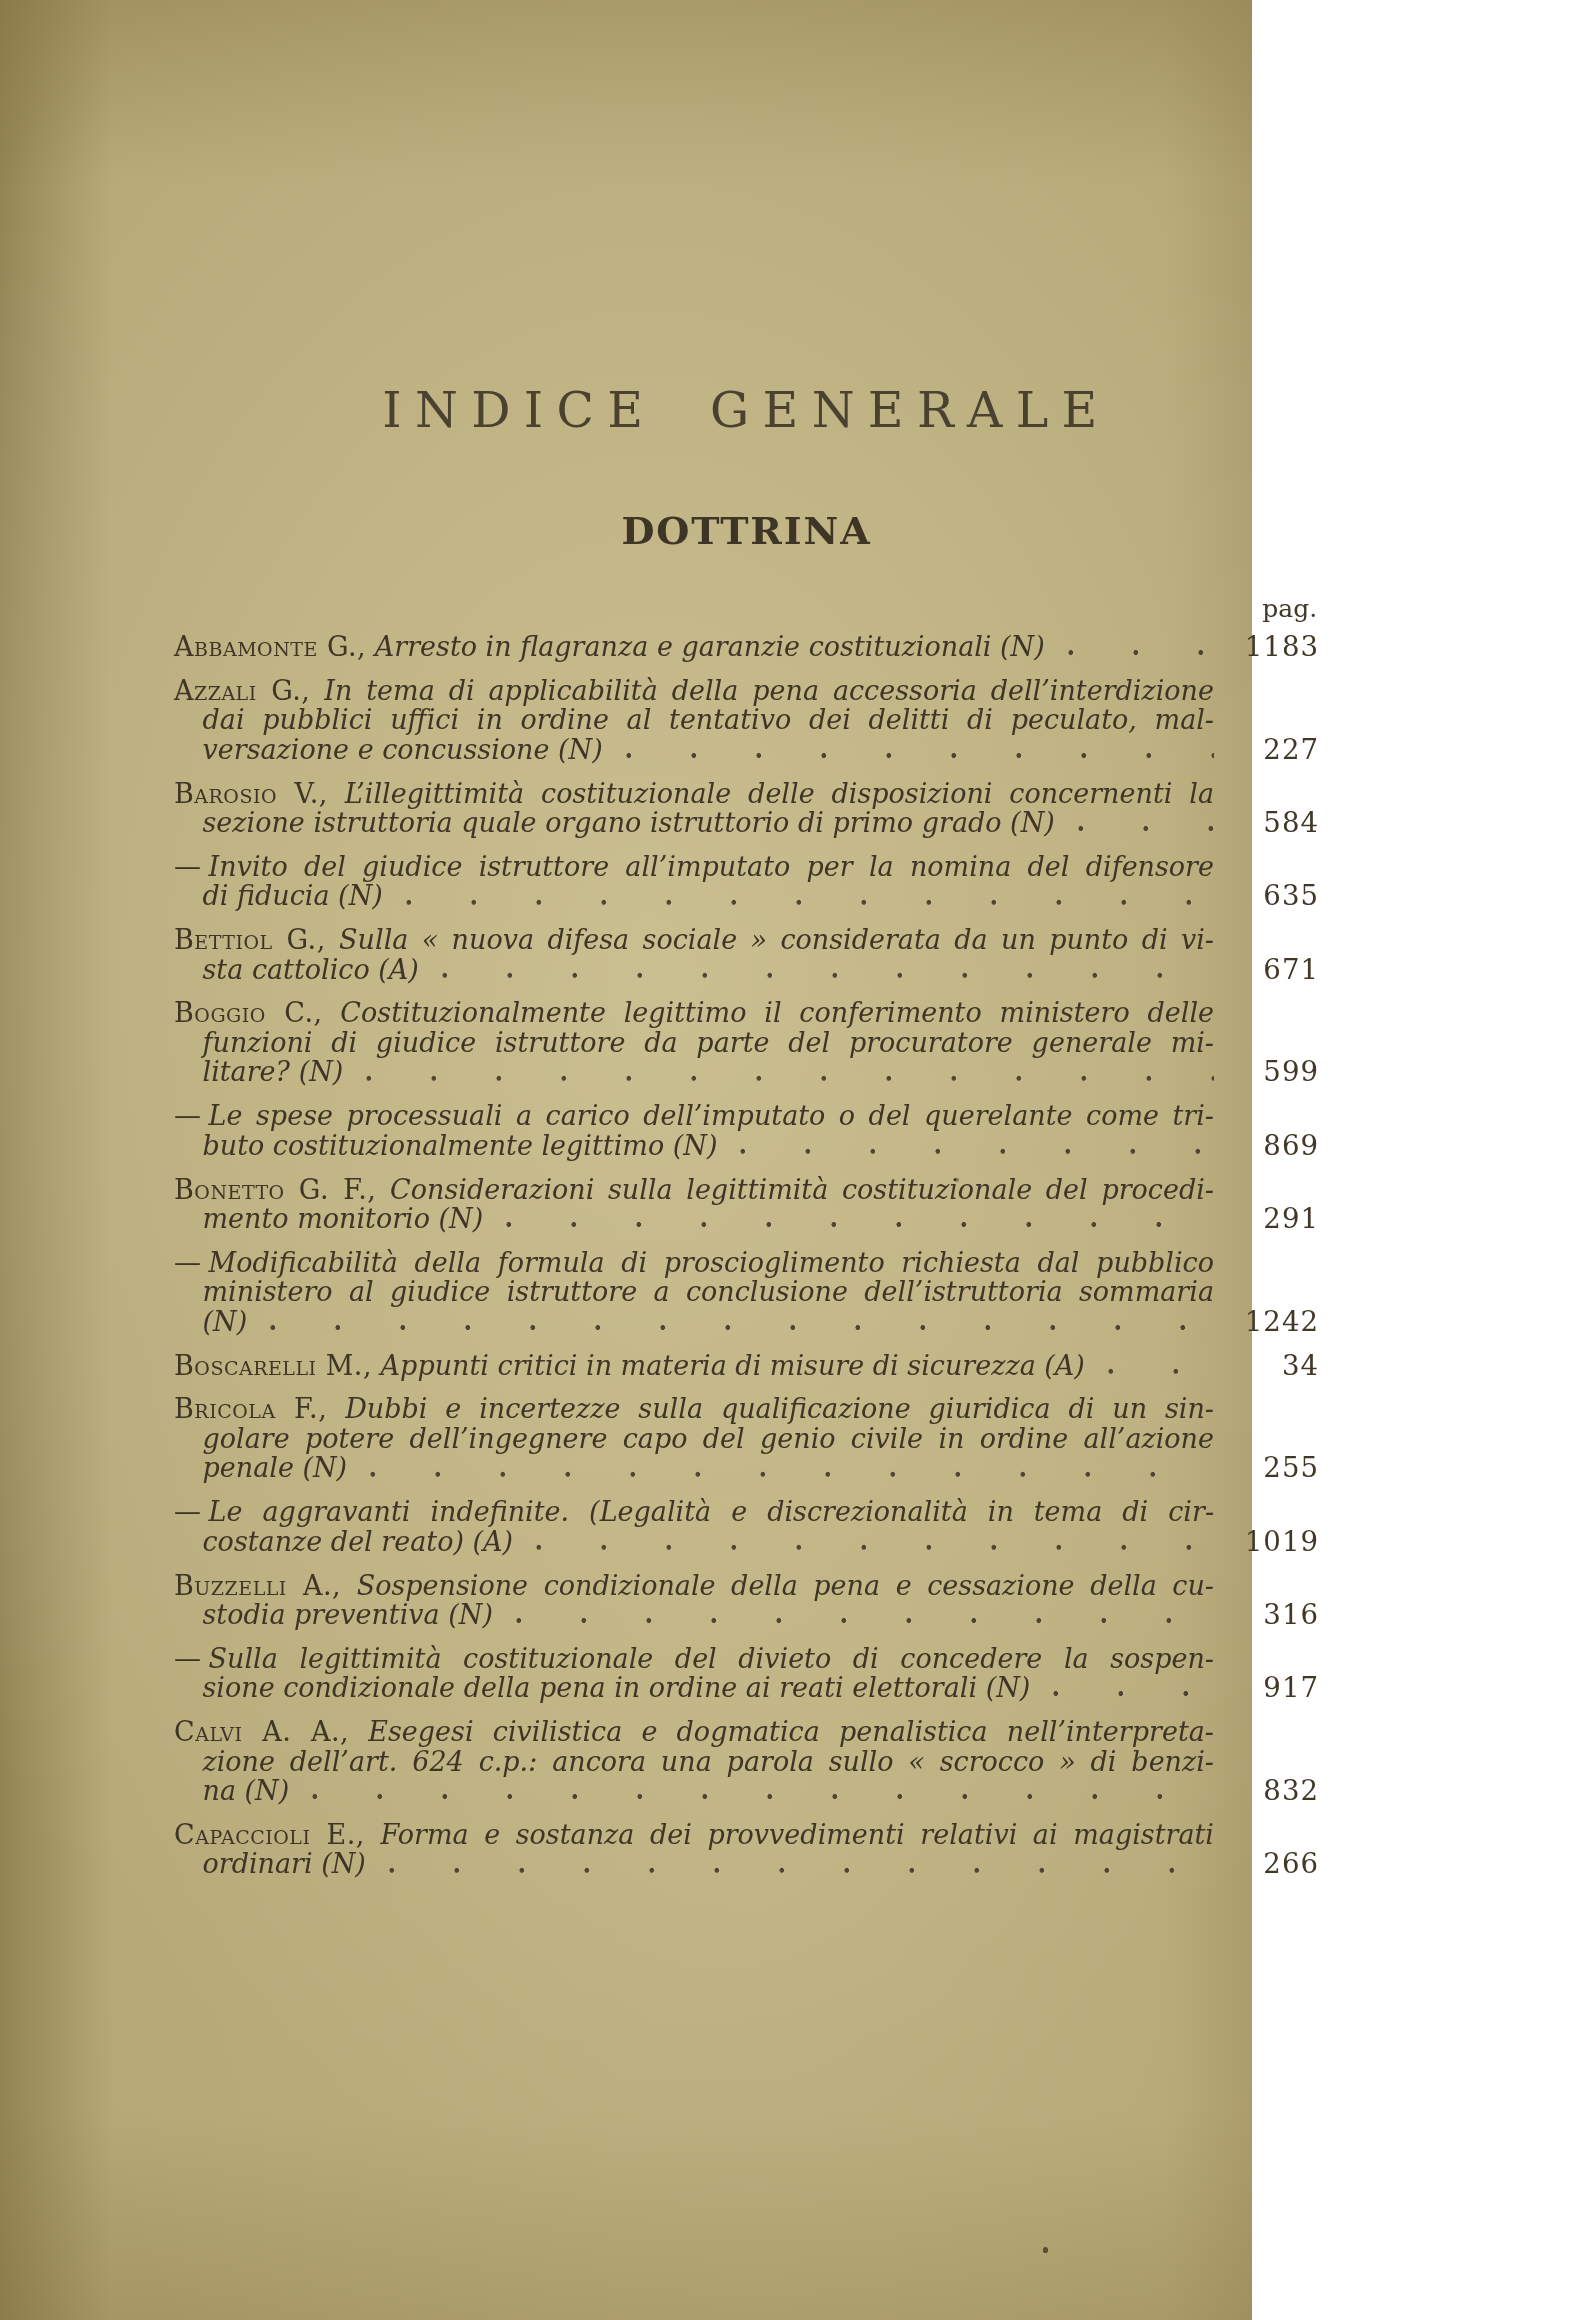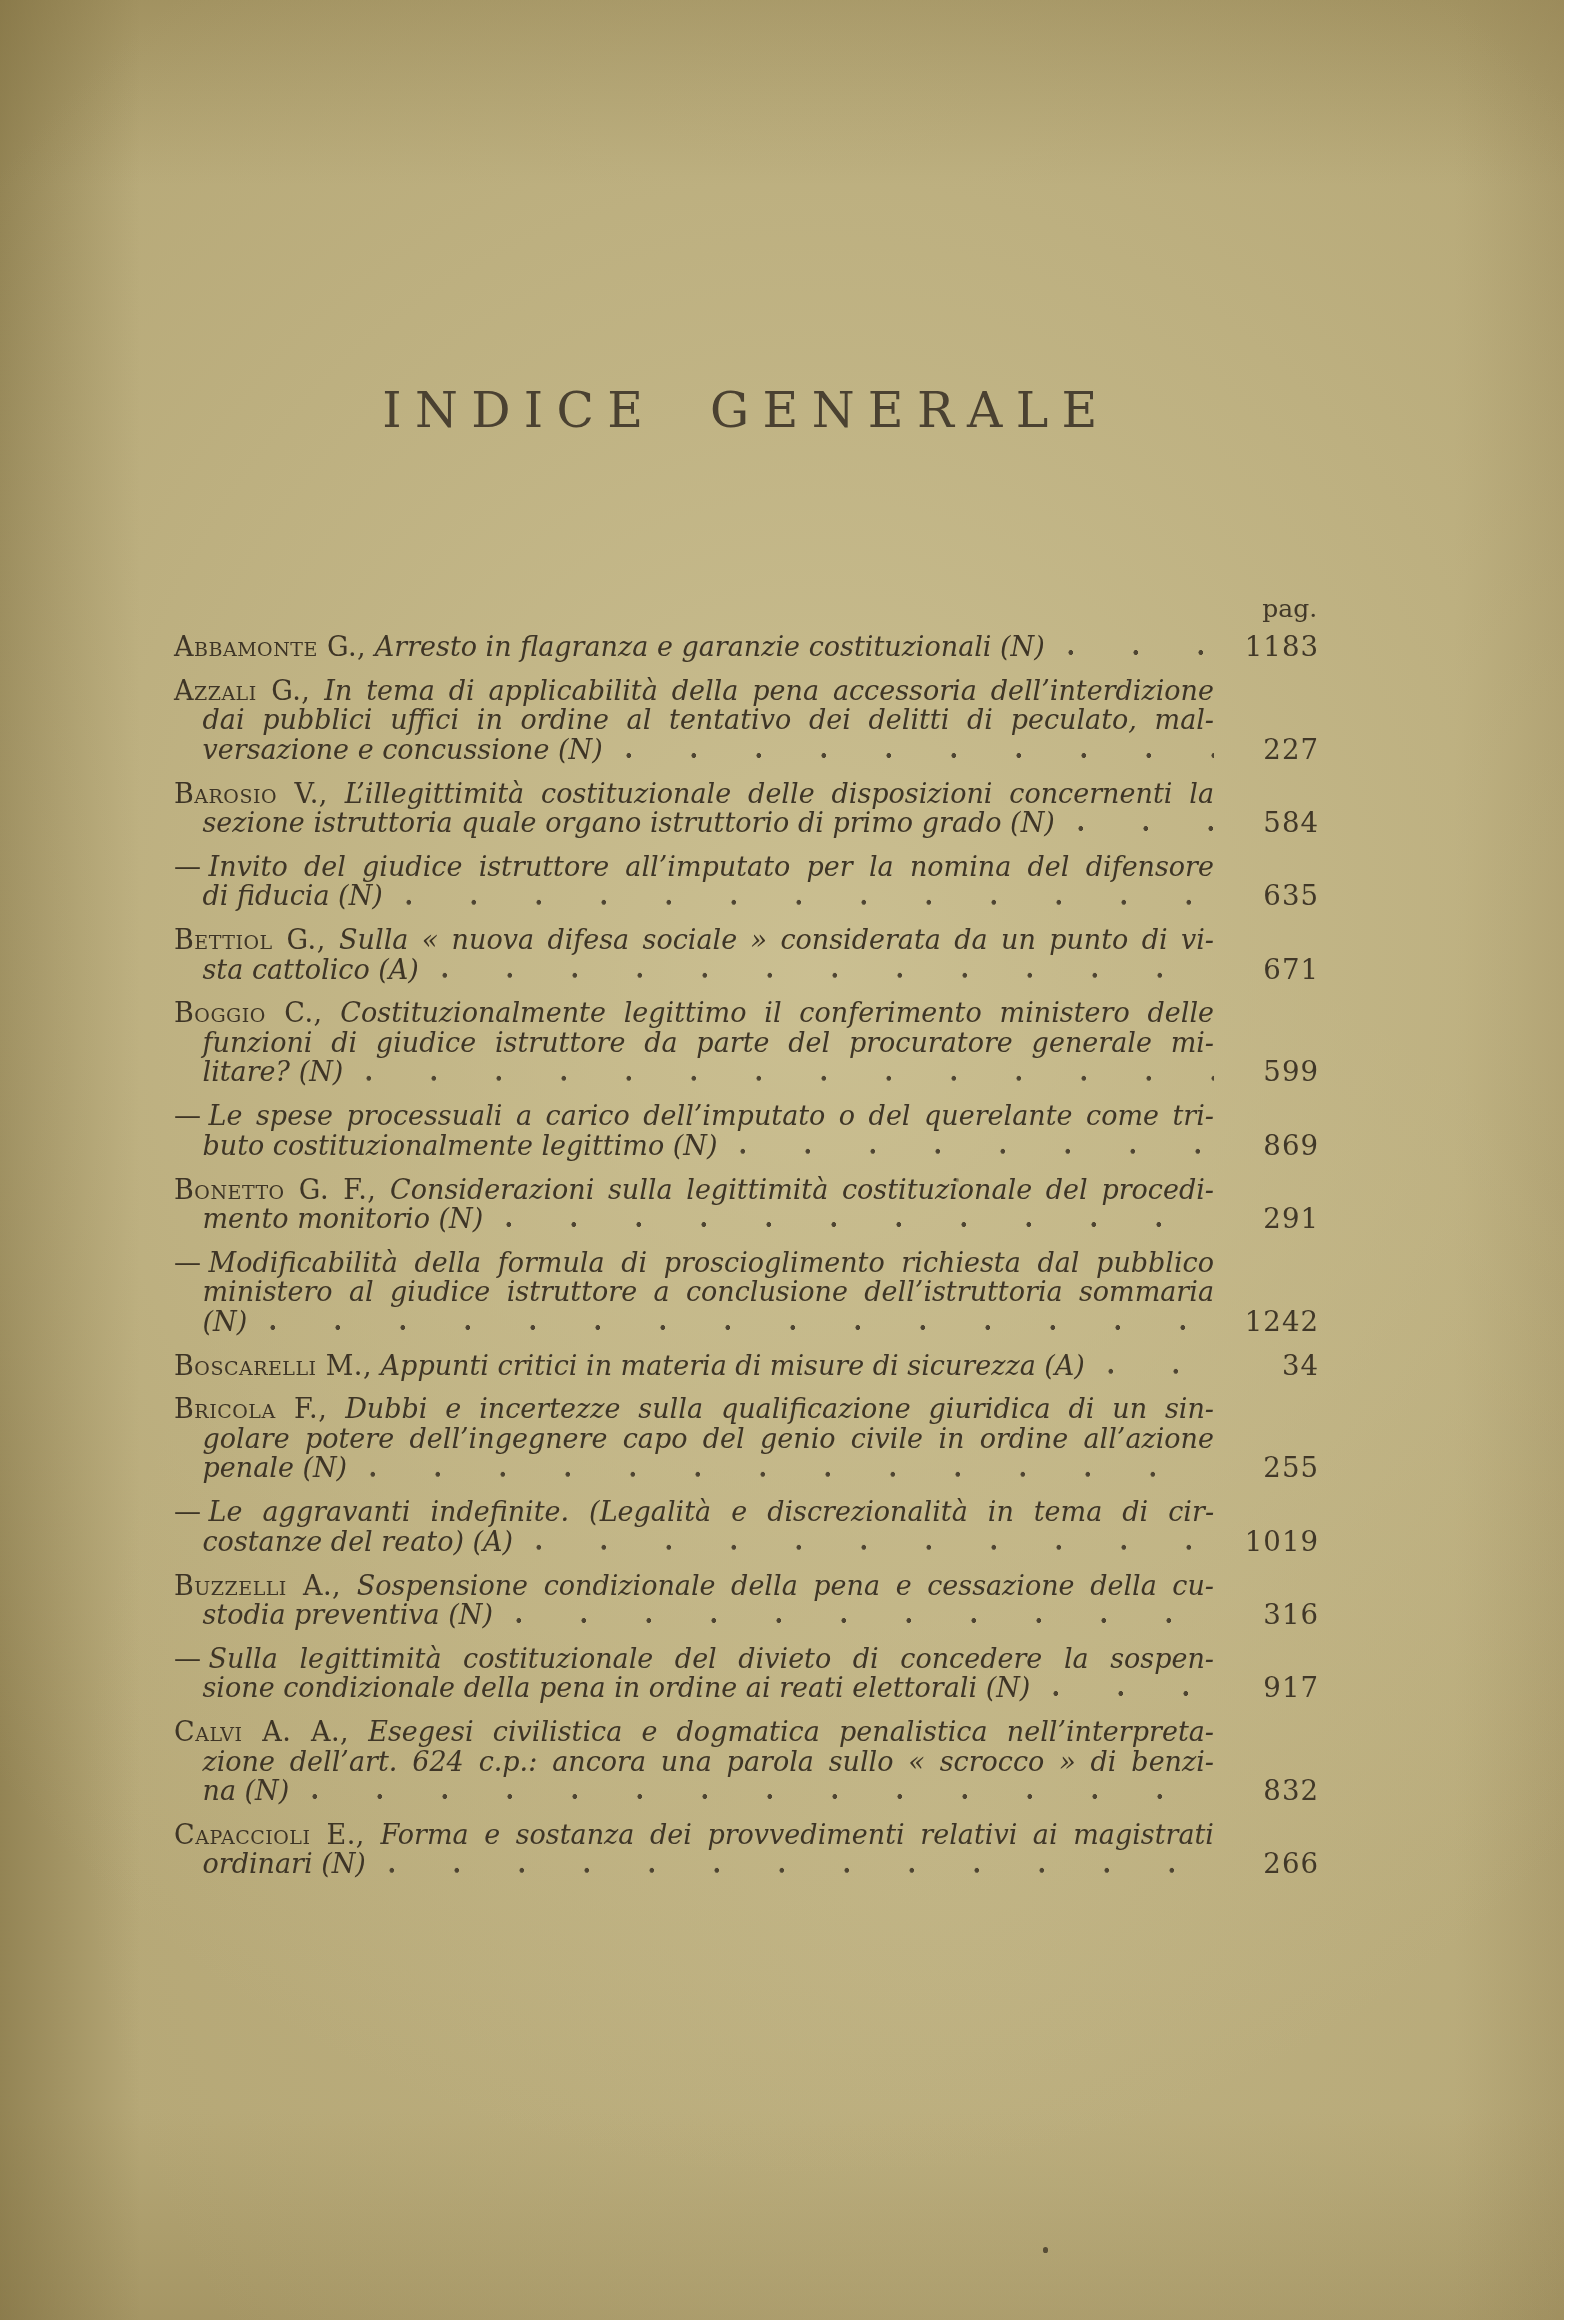--- a/index.html
+++ b/index.html
@@ -1,21 +1,21 @@
 <!DOCTYPE html>
 <html style="font-size:15px"><head>
 <meta charset="utf-8">
 <style>
   html,body{margin:0;padding:0;}
   body{
     width:1580px;height:2321px;overflow:hidden;
     font-family:"DejaVu Serif","Liberation Serif",serif;
   }
   .page{
-    position:absolute;left:0;top:0;width:1564px;height:2321px;
+    position:absolute;left:0;top:0;width:1252px;height:2321px;
     background:
       radial-gradient(ellipse 70% 52% at 52% 42%, rgba(206,195,150,0.85), rgba(206,195,150,0) 100%),
       radial-gradient(ellipse 55% 40% at 60% 78%, rgba(200,188,142,0.45), rgba(200,188,142,0) 100%),
       linear-gradient(90deg, rgba(118,102,56,0.55), rgba(118,102,56,0) 9%),
       linear-gradient(270deg, rgba(146,128,82,0.38), rgba(146,128,82,0) 7%),
       linear-gradient(180deg, rgba(134,116,66,0.42), rgba(134,116,66,0) 8%),
       linear-gradient(0deg, rgba(138,120,70,0.38), rgba(138,120,70,0) 9%),
       #b6a877;
   }
   .content{
@@ -69,20 +69,21 @@
   }
   .speck.s1{left:1043px;top:2247px;}
   .speck.s2{left:955px;top:1178px;width:3.8px;height:3.8px;opacity:.6;}
 </style>
 </head>
 <body>
 
 <div class="page">
   <div class="content">
     <h1 class="title">INDICE GENERALE</h1>
+    <h2 class="section">DOTTRINA</h2>
     <div class="pag">pag.</div>
     <div class="entries" id="entries">
         <div class="entry">
     <div class="lines">
             <div class="line last">
               <span class="author">Abbamonte G.,</span>
               <span class="ttl"> Arresto in flagranza e garanzie costituzionali (N)</span>
               <span class="leader"></span>
             </div>
           </div>

